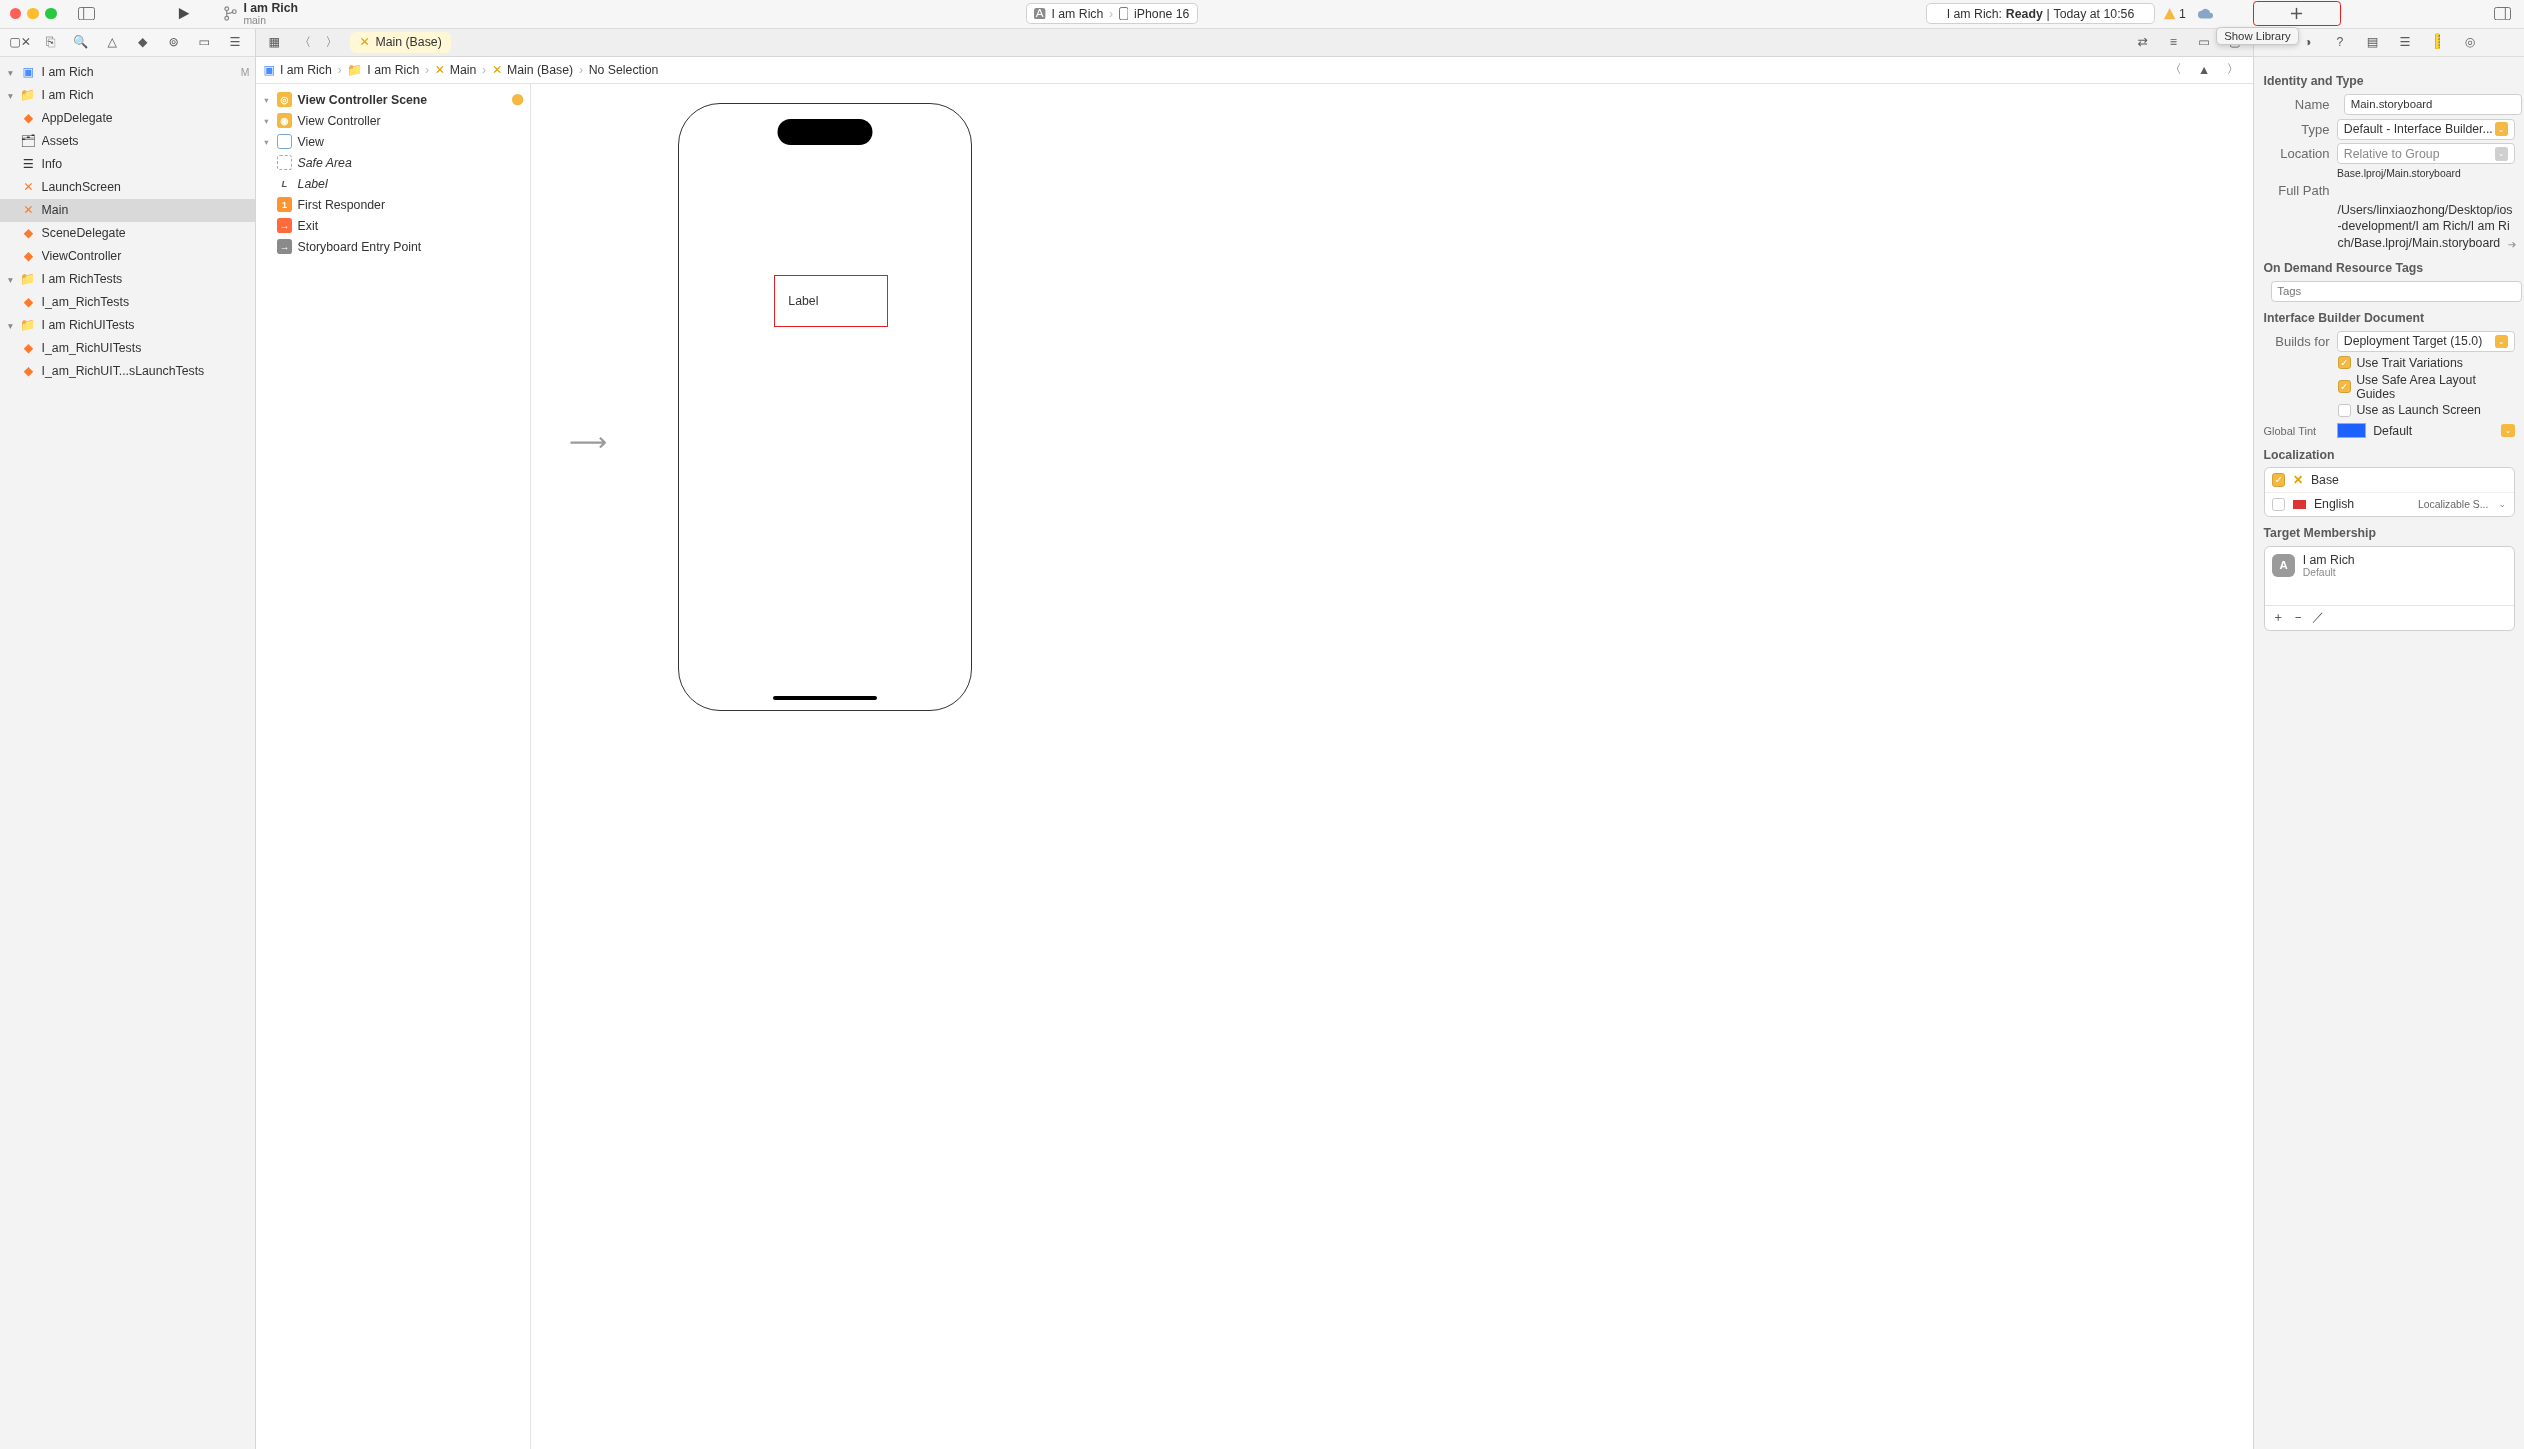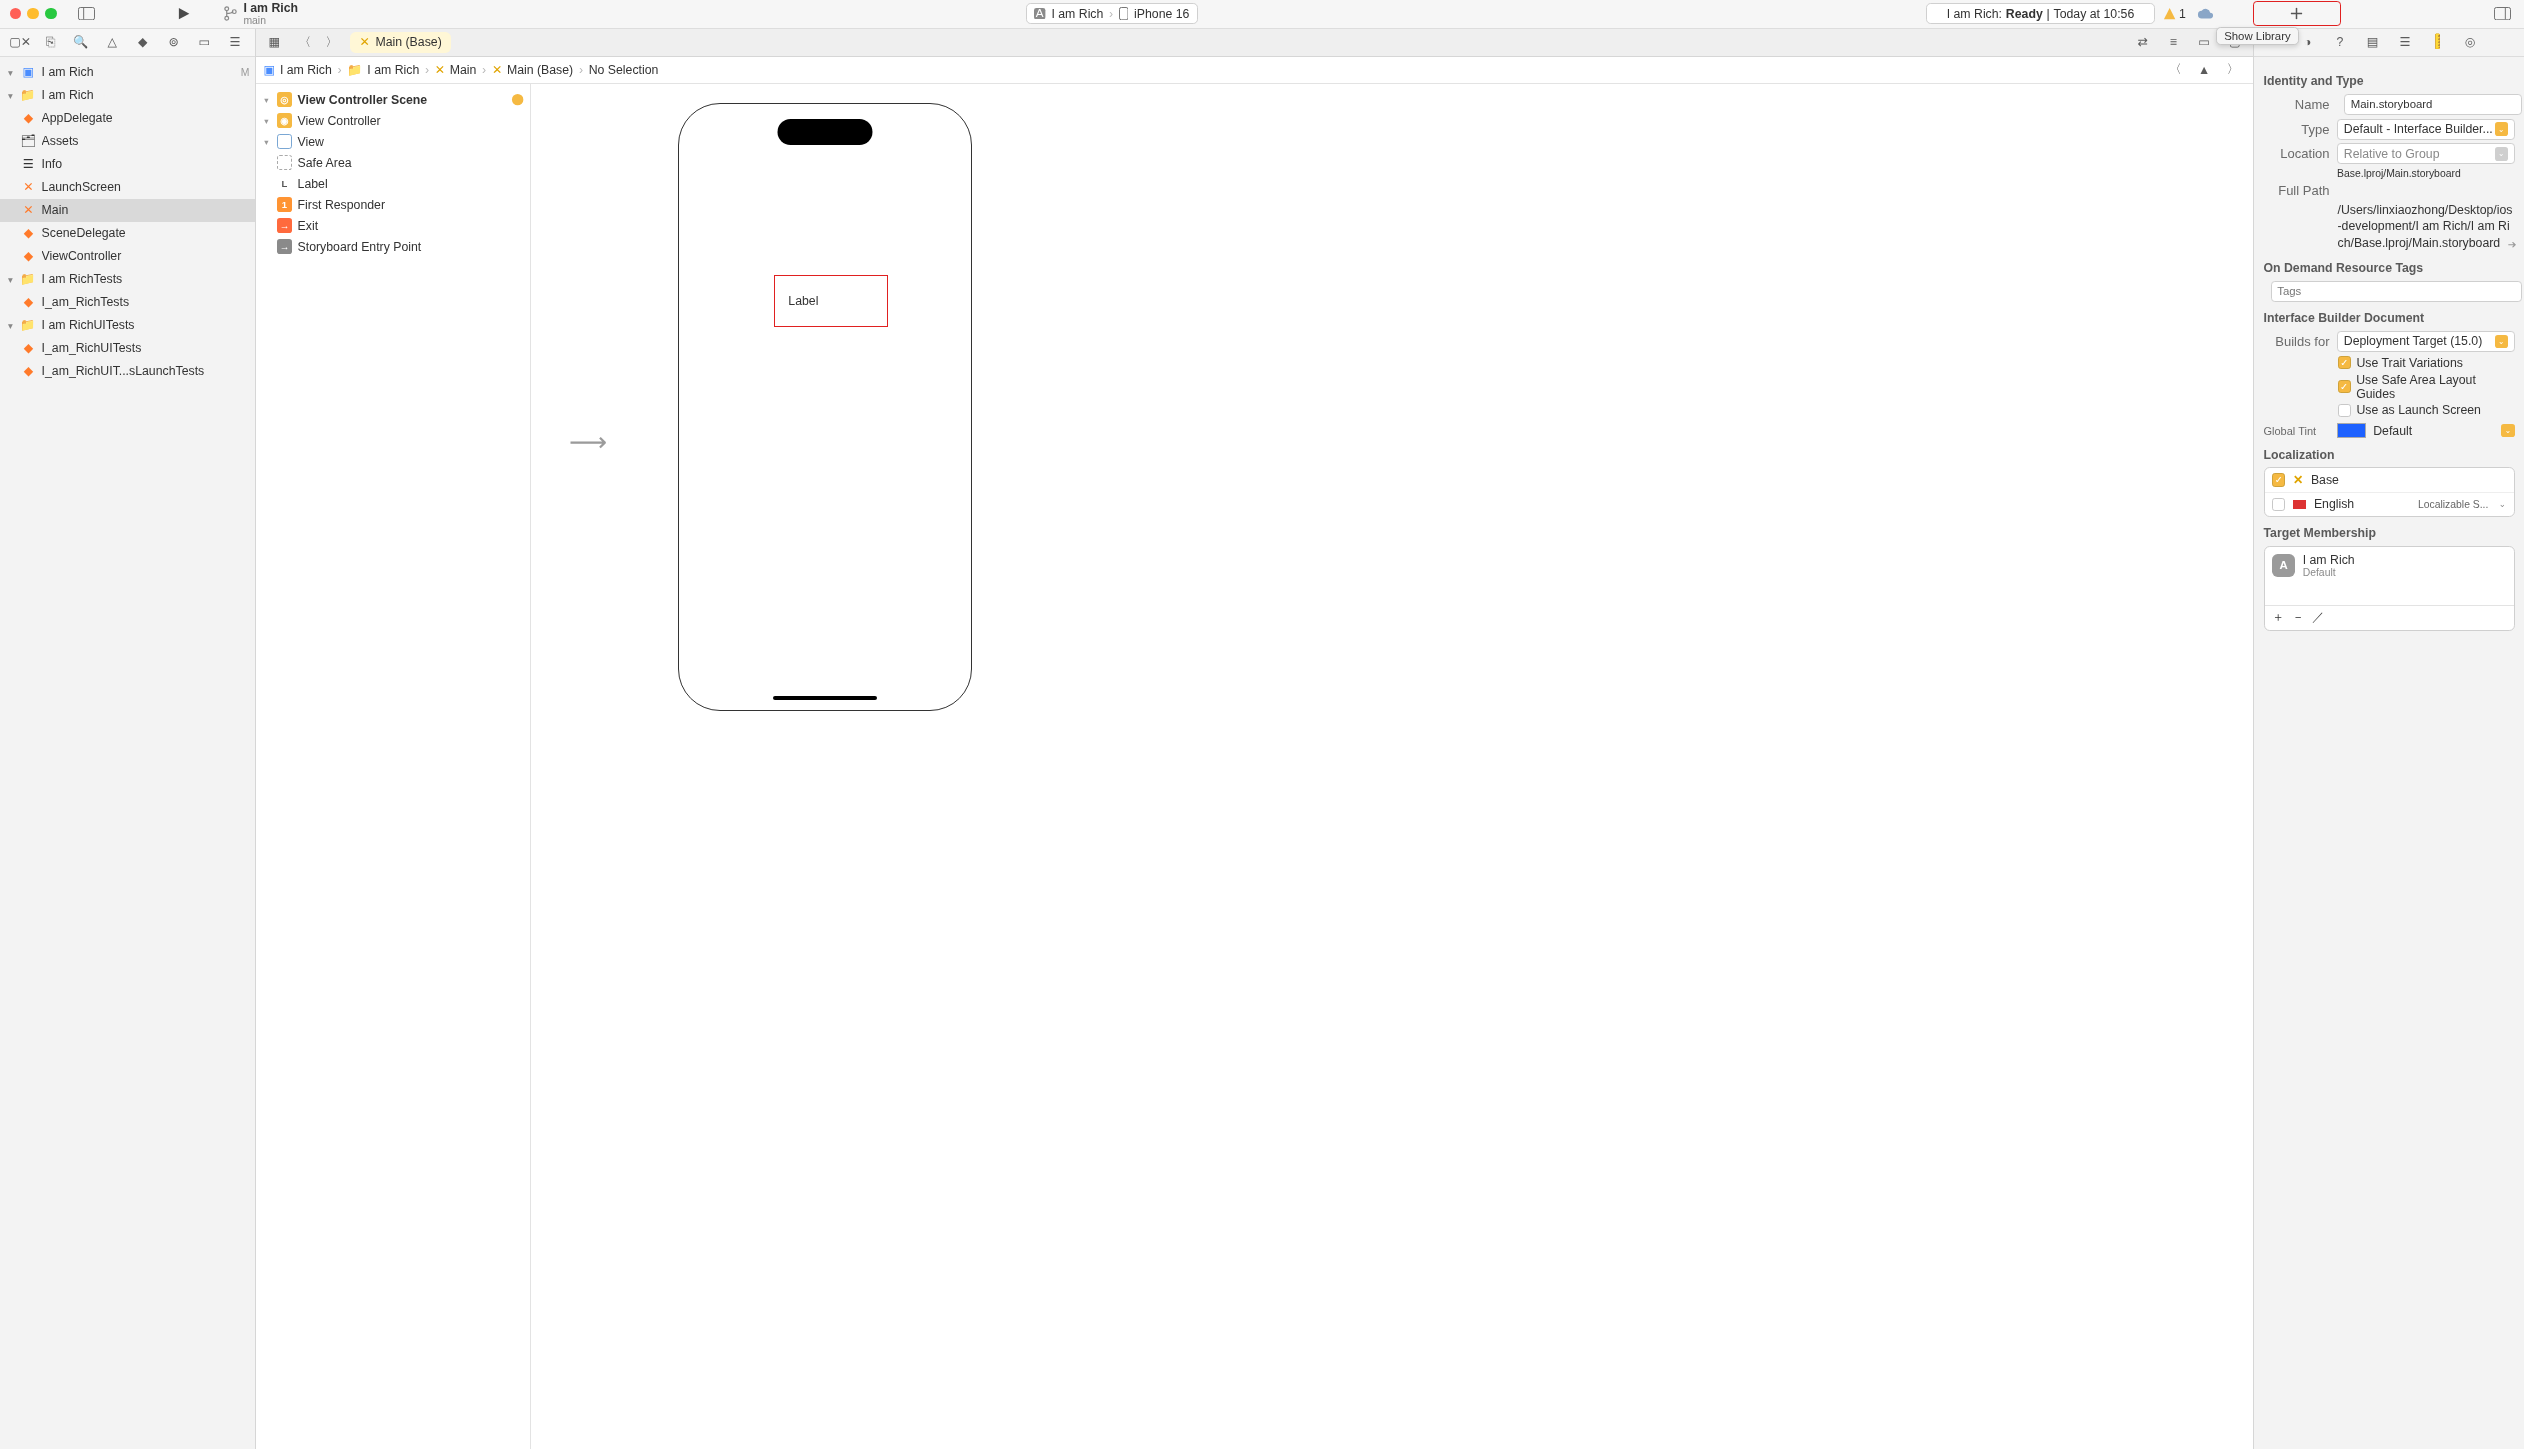--- a/index.html
+++ b/index.html
@@ -60,21 +60,21 @@
 .jb-nav-right{margin-left:auto;display:flex;gap:3.8px;color:#b0892b;}
 .editor-body{flex:1;display:flex;min-height:0;}
 
 
 .outline{width:275px;border-right:0.9px solid #e3e3e3;background:#fff;overflow:auto;padding:5.7px 0;}
 .outline .orow{display:flex;align-items:center;height:21px;gap:5.7px;padding:0 5.7px;font-size:11.4px;cursor:pointer;}
 .outline .orow .disc{width:9.5px;color:#9a9a9a;font-size:8.5px;text-align:center;}
 .outline .orow .ico{width:15px;height:15px;display:flex;align-items:center;justify-content:center;border-radius:2.8px;font-size:9.5px;font-weight:600;color:#fff;}
 .oi-scene{background:#f5b942;} .oi-vc{background:#f5b942;} .oi-view{border:1.4px solid #7aa7d4;background:#fff;}
 .oi-first{background:#ff9433;} .oi-exit{background:#ff6a3d;} .oi-entry{background:#8a8a8a;border-radius:50%;}
-.outline .oind0{padding-left:5.7px;}.oind1{padding-left:23px;}.oind2{padding-left:40px;}.oind3{padding-left:57px;}
+.outline .oind0{padding-left:5.7px;}.oind1{padding-left:23px;}.oind2{padding-left:40px;}.oind3{padding-left:57px;font-style:italic;}
 .outline .top-row{justify-content:space-between;}
 .outline .warn-dot{width:13.3px;height:13.3px;fill:#f5b942;}
 
 
 .canvas{flex:1;position:relative;background:#fff;overflow:hidden;}
 .arrow{position:absolute;left:38px;top:342px;font-size:26.6px;color:#9b9b9b;}
 .phone{position:absolute;left:147px;top:19px;width:294px;height:608px;border:1.4px solid #333;border-radius:42px;background:#fff;}
 .notch{position:absolute;top:15px;left:50%;transform:translateX(-50%);width:95px;height:26.6px;background:#000;border-radius:15px;}
 .homebar{position:absolute;bottom:9.5px;left:50%;transform:translateX(-50%);width:104px;height:3.8px;border-radius:2.8px;background:#000;}
 .label-box{position:absolute;left:95px;top:171px;width:114px;height:52px;border:1.9px solid #e02020;display:flex;align-items:center;justify-content:flex-start;padding-left:13.3px;font-size:13.3px;}

